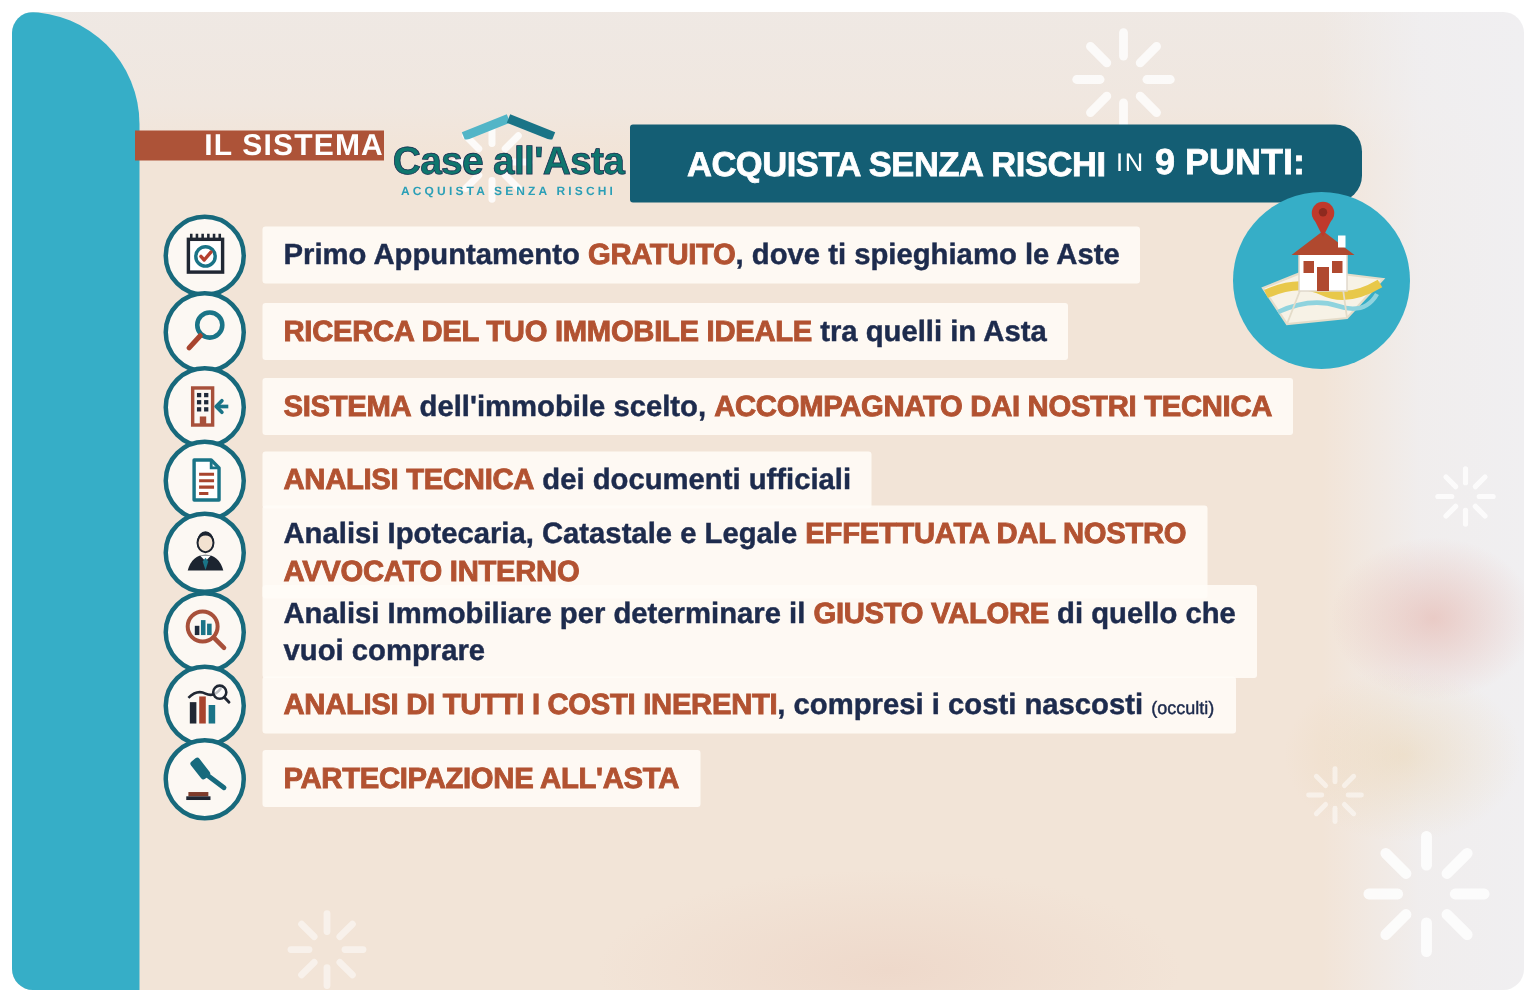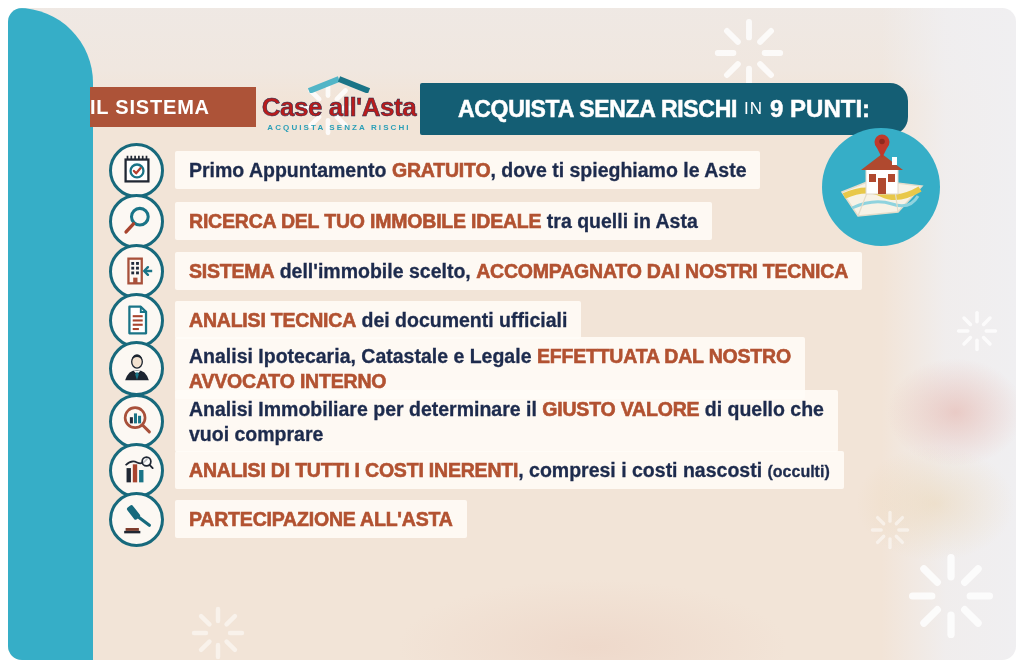--- a/index.html
+++ b/index.html
@@ -8,44 +8,44 @@
   .bg{position:absolute;inset:8px;border-radius:14px;overflow:hidden;
       background:
         radial-gradient(95px 75px at 94% 62%, rgba(226,168,158,0.50), transparent 72%),
         radial-gradient(110px 80px at 92% 76%, rgba(233,205,160,0.40), transparent 72%),
         radial-gradient(260px 90px at 58% 98%, rgba(231,196,180,0.35), transparent 75%),
         linear-gradient(270deg, #f0eff1 0px, rgba(240,239,241,0.85) 70px, rgba(240,239,241,0) 135px),
         linear-gradient(180deg, rgba(238,234,232,0.75) 0px, rgba(238,234,232,0.5) 62px, rgba(238,234,232,0) 95px),
         #f2e4d7;}
   .sidebar{position:absolute;left:0;top:0;bottom:0;width:85px;background:#36aec7;
            border-radius:12px 88px 0 0;}
-  .sys-box{position:absolute;left:90px;top:87px;width:166px;height:40px;background:#ad5338;
+  .sys-box{position:absolute;left:90px;top:87px;width:166px;height:20px;background:#ad5338;
            color:#fff;font-weight:700;font-size:20px;letter-spacing:0.8px;
-           display:flex;align-items:center;justify-content:flex-start;}
+           display:flex;align-items:center;justify-content:flex-end;}
   .logo{position:absolute;left:260px;top:76px;width:158px;text-align:center;line-height:1;}
   .logo .roof{display:block;margin:0 auto;}
-  .logo .brand{display:block;font-size:26px;font-weight:800;color:#b91c1c;letter-spacing:-0.5px;
+  .logo .brand{display:block;font-size:26px;font-weight:800;color:#0f766e;letter-spacing:-0.5px;
                margin-top:1px;-webkit-text-stroke:0.5px #14274d;}
   .logo .tagline{display:block;font-size:8px;font-weight:700;color:#2b9fb7;letter-spacing:2.1px;
                  margin-top:4px;}
   .title-box{position:absolute;left:420px;top:83px;width:488px;height:52px;background:#145e74;
              border-radius:2px 18px 18px 2px;display:flex;align-items:center;justify-content:center;
              gap:7px;color:#fff;white-space:nowrap;}
   .title-box .t1{font-size:23px;font-weight:800;letter-spacing:-0.3px;-webkit-text-stroke:0.5px #fff;}
   .title-box .t2{font-size:17px;font-weight:500;letter-spacing:1px;}
   .title-box .t3{font-size:24px;font-weight:700;-webkit-text-stroke:0.5px #fff;}
   .map-circle{position:absolute;left:822px;top:128px;width:118px;height:118px;}
   .item{position:absolute;left:109px;display:flex;align-items:center;gap:11px;}
   .badge{width:55px;height:55px;border-radius:50%;background:#fcf8f3;border:3px solid #17697c;
          box-sizing:border-box;display:flex;align-items:center;justify-content:center;flex:0 0 auto;}
   .strip{background:rgba(255,252,247,0.88);padding:7px 14px 6px 14px;border-radius:2px;
          font-size:19.5px;line-height:1.28;color:#1d2b4d;white-space:nowrap;}
   .sn{font-weight:600;-webkit-text-stroke:0.3px #1d2b4d;}
   .sh{color:#b25231;font-weight:800;letter-spacing:-0.2px;-webkit-text-stroke:0.6px #b25231;}
-  .ss{font-weight:700;font-size:16px;-webkit-text-stroke:0.3px #1d2b4d;}
+  .ss{font-weight:400;font-size:12px;-webkit-text-stroke:0.3px #1d2b4d;}
   .sparkle{position:absolute;}
 </style>
 </head>
 <body>
 
 <div id="root">
   <div class="bg">
 
     <div class="sidebar"></div>
 

